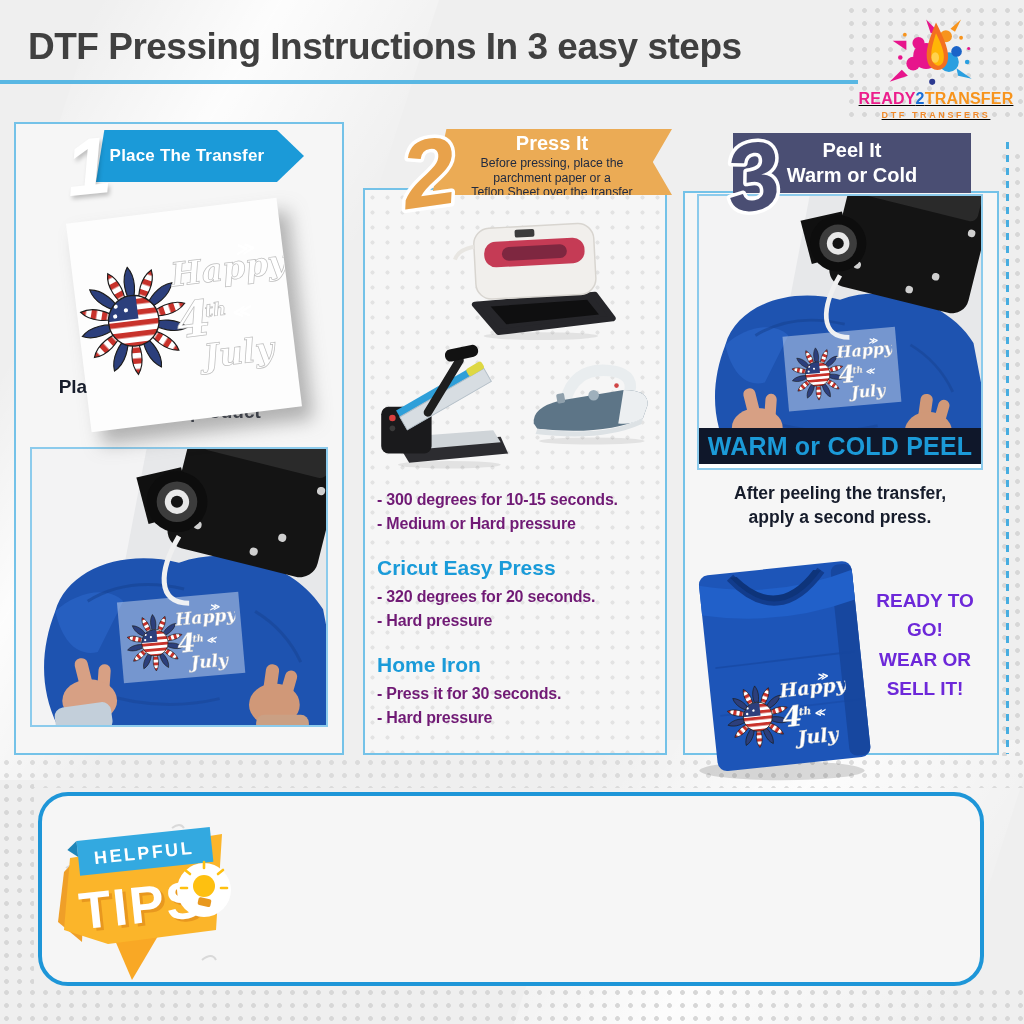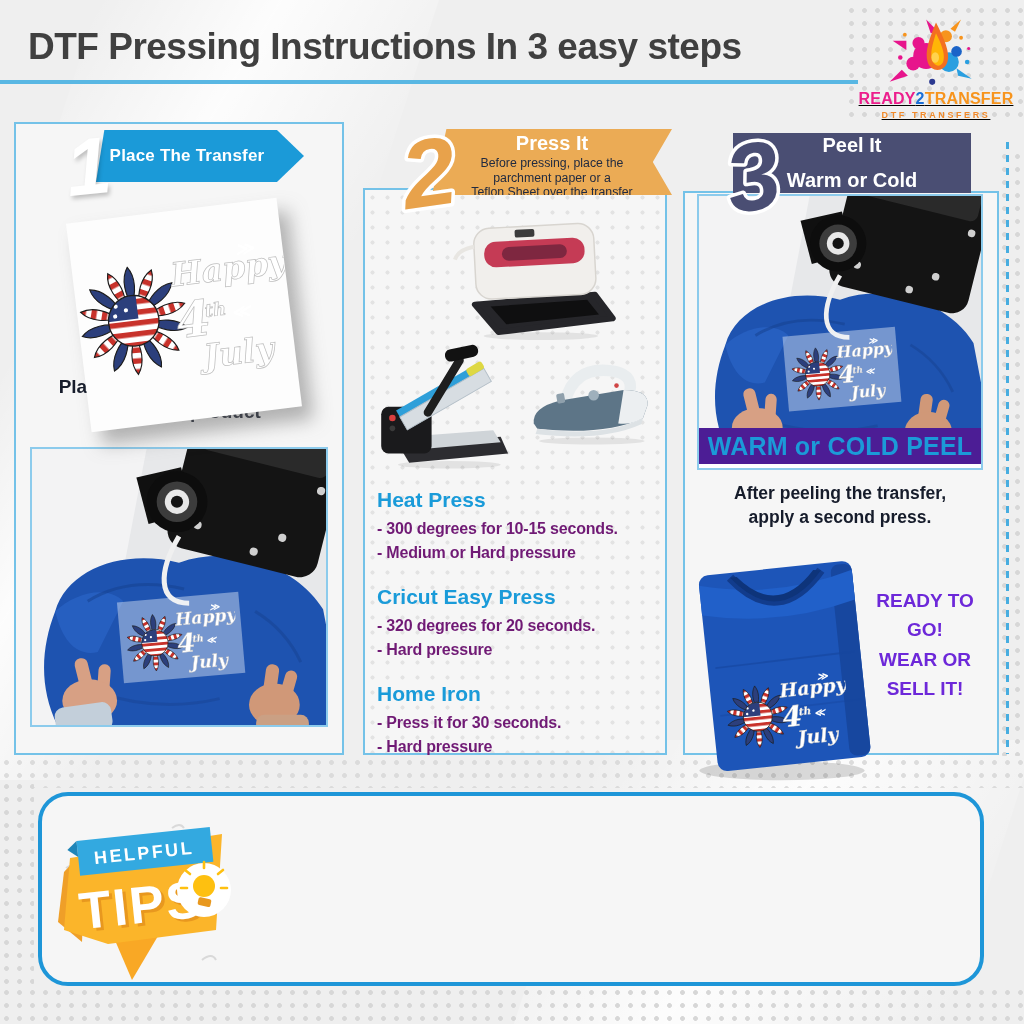--- a/index.html
+++ b/index.html
@@ -25,35 +25,35 @@
   .ribbon1{left:96px;top:130px;width:208px;height:52px;background:#1b9ad8;
            clip-path:polygon(4% 0,87% 0,100% 50%,87% 100%,0 100%);
            display:flex;align-items:center;justify-content:center;padding-right:26px;box-sizing:border-box;
            font-size:17px;letter-spacing:.2px;}
   .ribbon2{left:432px;top:129px;width:240px;height:66px;background:#ebab55;
            clip-path:polygon(6% 0,100% 0,92% 50%,100% 100%,0 100%);
            text-align:center;padding-top:3px;box-sizing:border-box;}
   .ribbon2 .r2-title{font-size:20px;line-height:1.1;color:#fff;}
   .ribbon2 .r2-sub{font-size:12.3px;line-height:1.18;color:#222b40;font-weight:normal;margin-top:2px;}
   .ribbon3{left:733px;top:133px;width:238px;height:60px;background:#4a4e73;
-           display:flex;flex-direction:column;align-items:center;justify-content:space-between;
+           display:flex;flex-direction:column;align-items:center;justify-content:center;
            font-size:20px;line-height:1.25;}
   .stepnum{position:absolute;z-index:6;pointer-events:none;}
   .stepnum text{font-family:"Liberation Sans",sans-serif;font-style:italic;font-weight:bold;paint-order:stroke;}
   .num1-shadow{filter:drop-shadow(2px 3px 2px rgba(0,0,0,.22));}
   
   .film{position:absolute;left:78px;top:210px;width:212px;height:210px;background:#fdfdfd;
         transform:rotate(-7deg);box-shadow:10px 14px 18px rgba(110,110,110,.5);z-index:2;}
   .caption{position:absolute;text-align:center;font-weight:bold;color:#161c2b;}
   .cap1{left:30px;top:374px;width:298px;font-size:19px;line-height:1.32;}
   .photo-frame{position:absolute;border:2px solid #8ccbec;background:#fff;overflow:hidden;}
   .pf1{left:30px;top:447px;width:294px;height:276px;}
   .pf3{left:697px;top:194px;width:282px;height:272px;}
   .peel-label{height:36px;display:flex;align-items:center;justify-content:center;
-              font-size:25px;font-weight:bold;color:#1b9ad8;background:#4c1d95;letter-spacing:.2px;}
+              font-size:25px;font-weight:bold;color:#1b9ad8;background:#0f172a;letter-spacing:.2px;}
   .cap3{left:702px;top:482px;width:276px;font-size:17.5px;line-height:1.35;}
   .ready-text{position:absolute;left:856px;top:586px;width:138px;text-align:center;
               font-size:19px;font-weight:bold;color:#6d28d9;line-height:1.55;z-index:3;}
   
   .methods{position:absolute;left:377px;top:488px;width:284px;z-index:2;}
   .method{margin-bottom:20px;}
   .method-name{font-size:21px;font-weight:bold;color:#1a9bd9;margin:0 0 5px 0;}
   .method-line{font-size:16px;font-weight:bold;color:#701a75;line-height:1.5;letter-spacing:-.2px;}
   
   .tips-box{position:absolute;left:38px;top:792px;width:938px;height:186px;background:#f6f6f6;
@@ -287,21 +287,20 @@
     <path d="M112,40 Q142,40 139,58 L134,72 Q120,80 106,78 Z" fill="#eceff1"></path>
     <path d="M14,84 Q90,94 134,72 L132,79 Q88,99 12,90 Z" fill="#dde2e5"></path>
     <circle cx="78" cy="46" r="6" fill="#9fb0bc"></circle>
     <circle cx="104" cy="35" r="2.6" fill="#d04545"></circle>
     <rect x="36" y="44" width="9" height="11" rx="2" fill="#8fa0ac" transform="rotate(-10 40 49)"></rect>
   </svg>
 </div>
 
 <div class="methods">
   <div class="method">
-    <div class="method-name">Heat Press</div>
     <div class="method-line">- 300 degrees for 10-15 seconds.</div>
     <div class="method-line">- Medium or Hard pressure</div>
   </div>
   <div class="method">
     <div class="method-name">Cricut Easy Press</div>
     <div class="method-line">- 320 degrees for 20 seconds.</div>
     <div class="method-line">- Hard pressure</div>
   </div>
   <div class="method">
     <div class="method-name">Home Iron</div>

